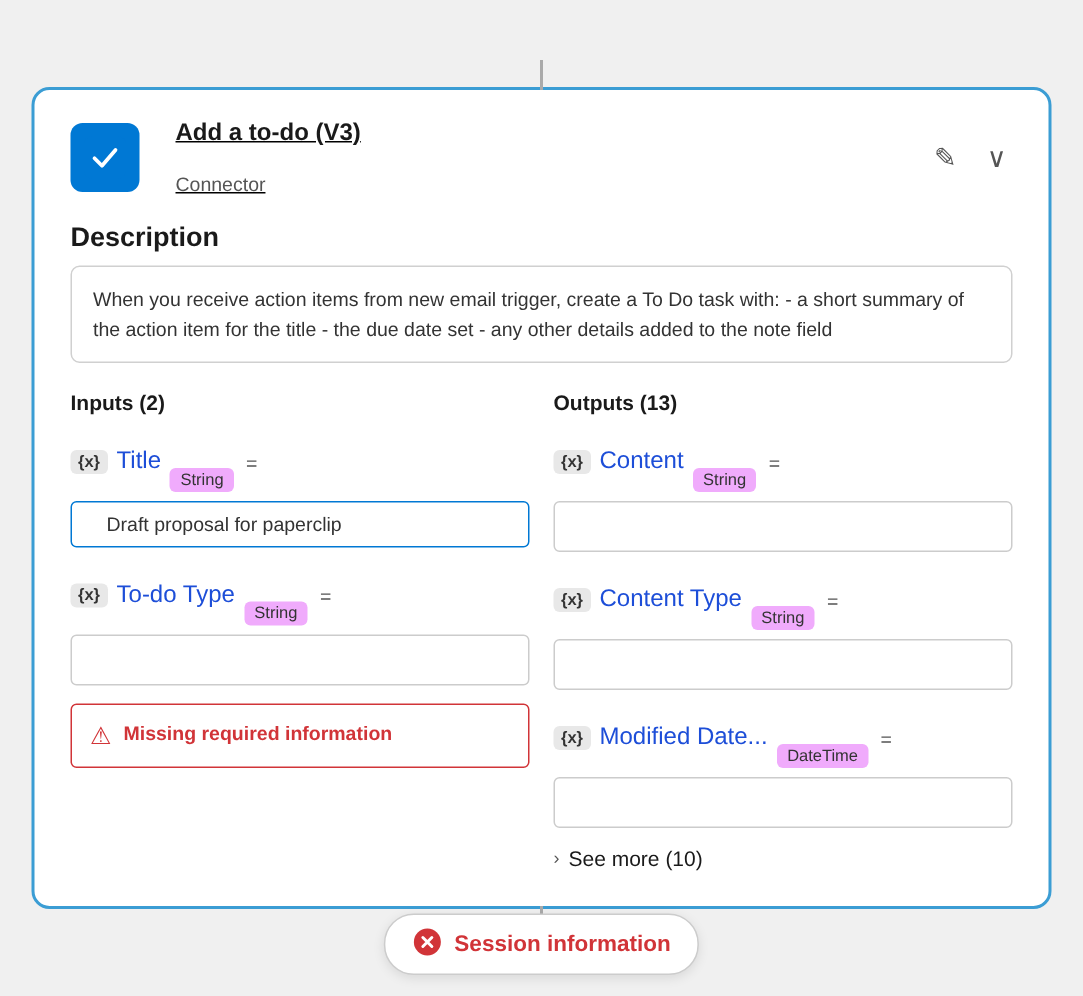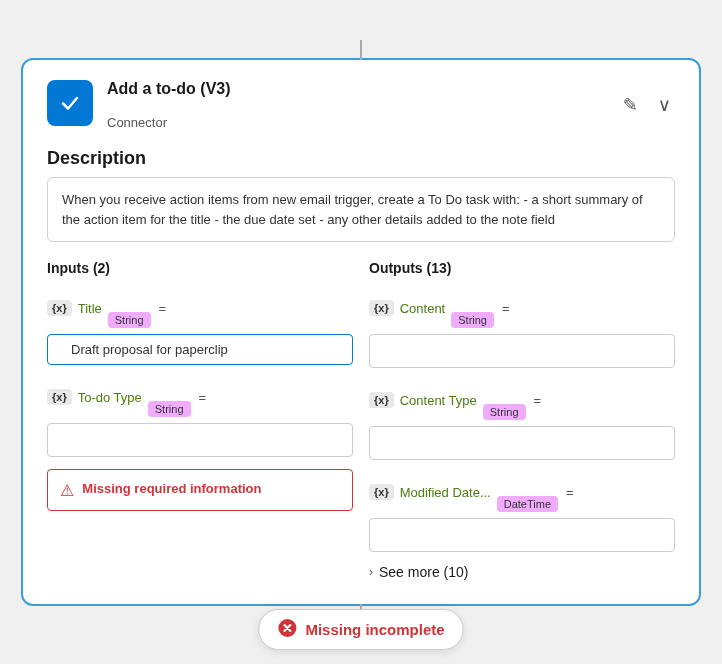--- a/index.html
+++ b/index.html
@@ -34,21 +34,23 @@
 
     .card-header {
       display: flex;
       align-items: center;
       justify-content: space-between;
       margin-bottom: 18px;
     }
 
     .card-header-left {
       display: flex;
-      gap: 14px;
+      align-items: center;
+      gap: 24px;
+      text-decoration: underline;
     }
 
     .icon-box {
       width: 46px;
       height: 46px;
       background: #0078d4;
       border-radius: 8px;
       display: flex;
       align-items: center;
       justify-content: center;
@@ -145,22 +147,22 @@
     .badge-type {
       background: #f0abfc;
       border-radius: 4px;
       padding: 2px 7px;
       font-size: 11px;
       color: #333;
       margin-top: 24px;
     }
 
     .field-name {
-      font-size: 13px;
-      color: #4d7c0f;
+      font-size: 16px;
+      color: #1d4ed8;
       font-weight: 500;
     }
 
     .equals-sign {
       font-size: 13px;
       color: #555;
       margin-left: 2px;
     }
 
     .field-input {
@@ -385,16 +387,16 @@
     <div class="connector-line-bottom"></div>
   </div>
 
   <div class="session-badge">
     <span class="session-error-icon">
       <svg width="20" height="20" viewBox="0 0 20 20">
         <circle cx="10" cy="10" r="9" fill="#d13438"></circle>
         <path d="M7 7l6 6M13 7l-6 6" stroke="white" stroke-width="2" stroke-linecap="round"></path>
       </svg>
     </span>
-    <span class="session-text">Missing incomplete</span>
+    <span class="session-text">Session information</span>
   </div>
 
 </div>
 
 </body></html>

